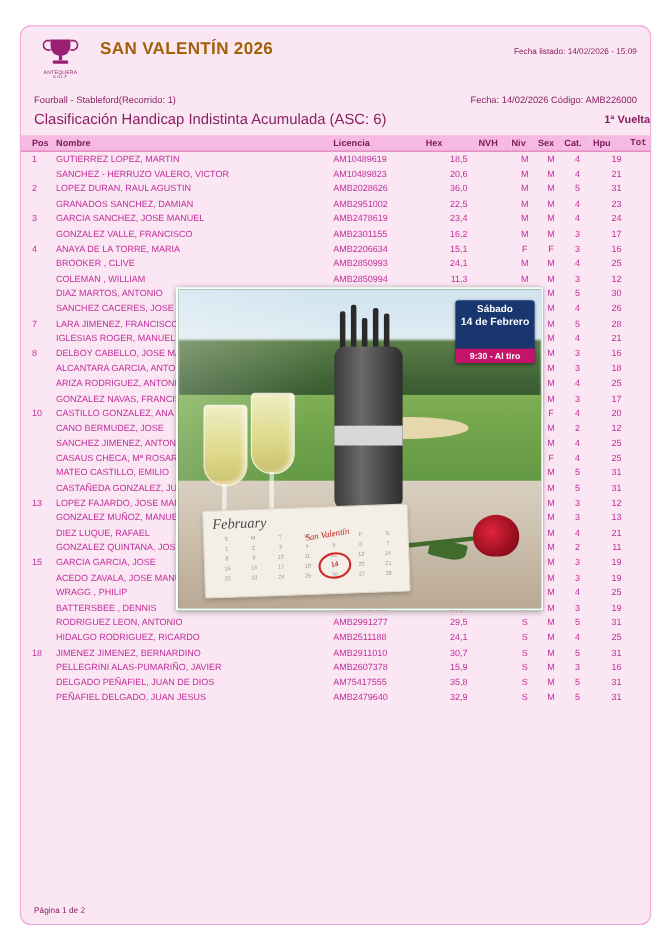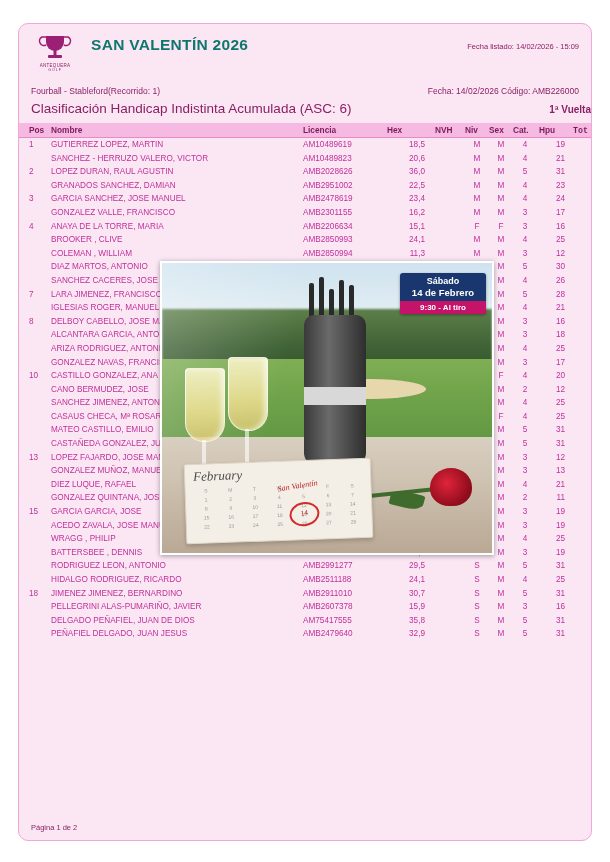--- a/index.html
+++ b/index.html
@@ -68,21 +68,21 @@
     top: 12px;
   }
   .club .l1 {
     font-size: 13.5px;
     color: #9b1f73;
     letter-spacing: .4px;
     line-height: 16px;
   }
   .club .l2 {
     font-size: 15.5px;
-    color: #0f766e;
+    color: #a16207;
     letter-spacing: .3px;
     line-height: 18px;
     font-weight: bold;
   }
   .stamp {
     position: absolute;
     right: 12px;
     top: 18px;
     font-size: 7.5px;
     color: #8a1f63;
@@ -366,32 +366,32 @@
     position: absolute;
     right: 4px; bottom: 12px;
     width: 42px; height: 38px;
     background: radial-gradient(circle at 40% 40%, #e0243a, #8e0c1c 70%);
     border-radius: 50% 50% 45% 45%;
   }
   .badge {
     position: absolute;
     right: 6px;
     top: 10px;
-    width: 86px;
+    width: 72px;
     background: #19366e;
     color: #ffffff;
     text-align: center;
     border-radius: 3px;
     padding: 3px 0 0 0;
     box-shadow: 0 1px 3px rgba(0,0,0,.4);
   }
   .badge .d1 { font-size: 9px; line-height: 11px; font-weight: bold; }
   .badge .d2 { font-size: 9.5px; line-height: 12px; font-weight: bold; }
   .badge .d3 {
-    margin-top: 2px;
+    margin-top: 18px;
     background: #c6136a;
     font-size: 8px;
     line-height: 13px;
     font-weight: bold;
   }
 </style>
 </head>
 <body>
 
 <div class="page">

